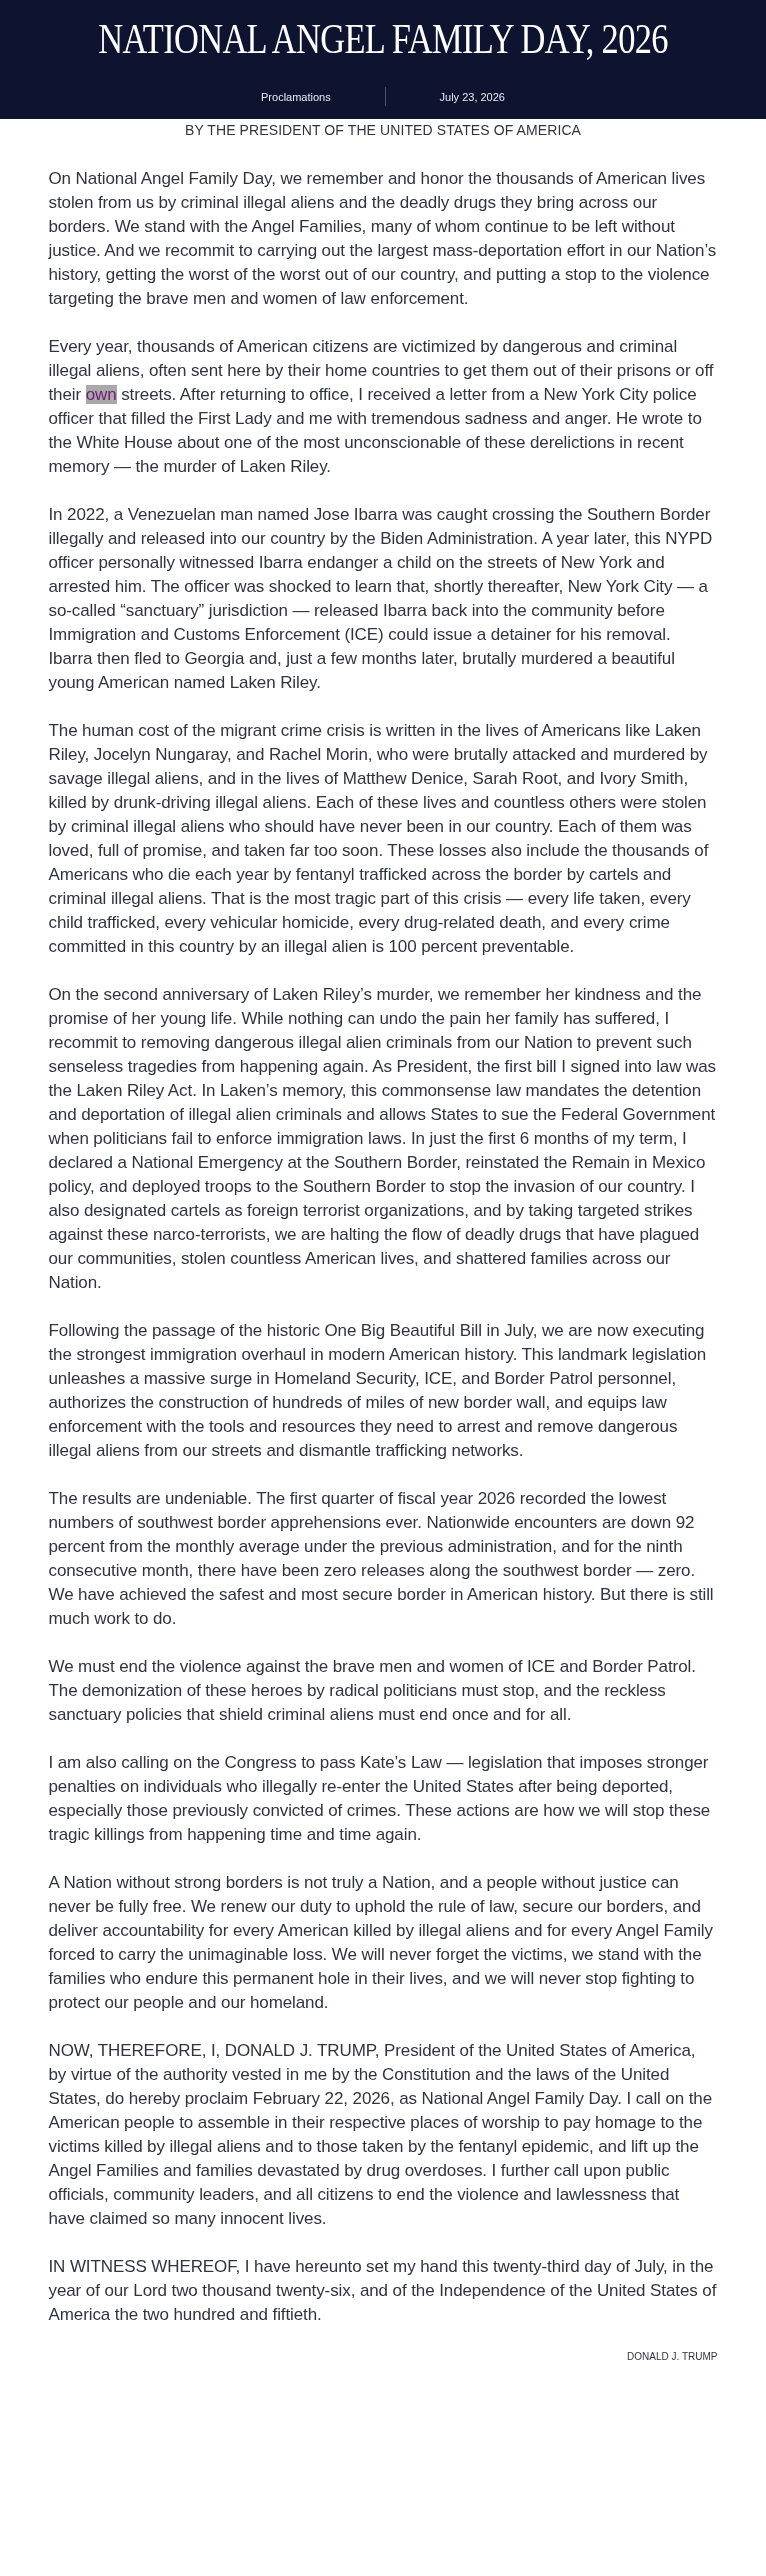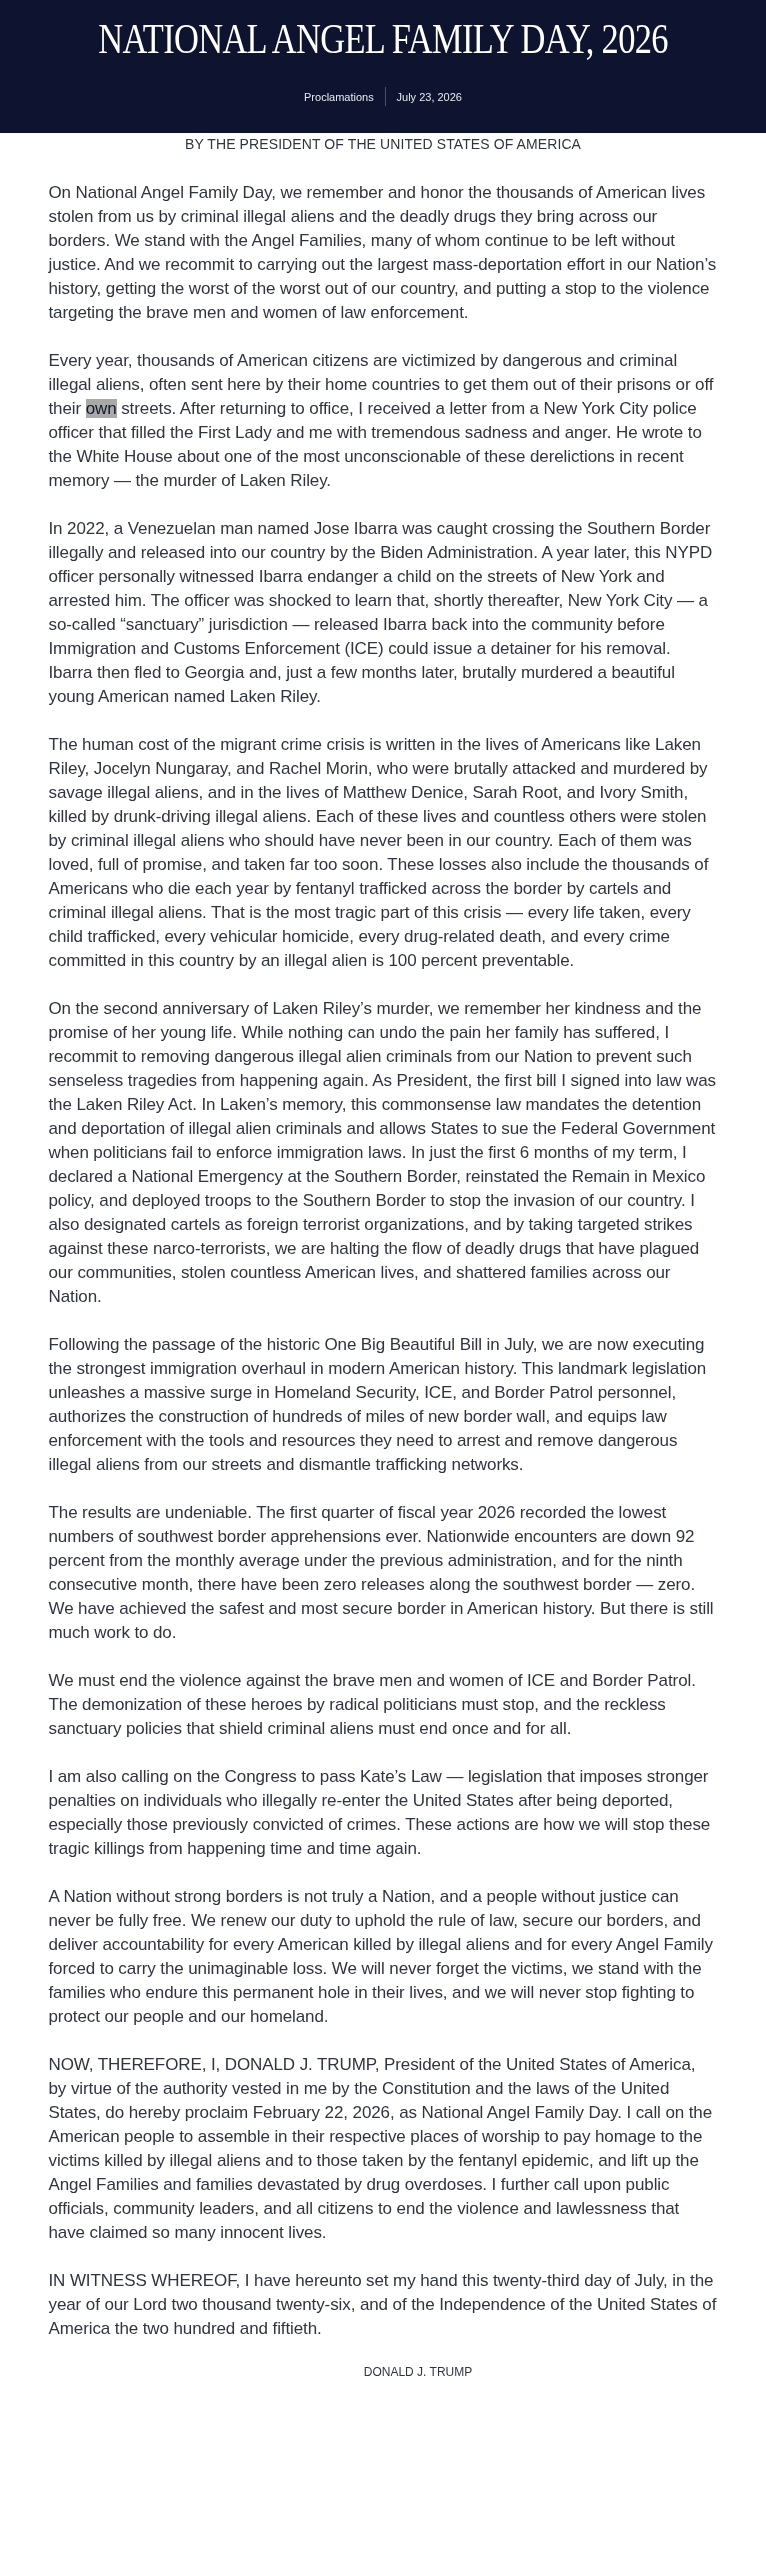--- a/index.html
+++ b/index.html
@@ -1,19 +1,19 @@
 <!DOCTYPE html>
 <html style="font-size:12.5px"><head>
   <meta charset="utf-8">
   <style>
     html, body { margin: 0; padding: 0; background: #ffffff; }
     body { width: 766px; font-family: "Liberation Sans", sans-serif; color: #2f3540; }
     .hero {
       background: #0e1330;
-      height: 133px;
+      height: 119px;
       box-sizing: border-box;
       padding-top: 14px;
       text-align: center;
     }
     .hero-title {
       font-family: "Liberation Serif", serif;
       color: #ffffff;
       font-size: 42px;
       line-height: 50px;
       margin: 0;
@@ -23,20 +23,21 @@
       transform-origin: center;
       white-space: nowrap;
     }
     .meta {
       margin-top: 23.4px;
       display: flex;
       justify-content: center;
       align-items: center;
       color: #e8eaf2;
       font-size: 11px;
+      gap: 43px;
     }
     .meta a { color: #e8eaf2; text-decoration: none; }
     .meta .sep {
       width: 0.8px; height: 18.7px; background: #4a5070; margin: 0 11px;
     }
     .content {
       width: 669px;
       margin: 0 auto;
       padding-bottom: 31px;
     }
@@ -48,24 +49,24 @@
       line-height: 23.4px;
     }
     .heading-by { margin-bottom: 25px; }
     .heading-proc { margin-bottom: 25px; }
     .para {
       font-size: 17px;
       line-height: 24px;
       margin: 0 0 24px 0;
       letter-spacing: -0.1px;
     }
-    .hl { background: #a9a9a9; color: #0f172a; }
+    .hl { background: #a9a9a9; color: #701a75; }
     .signature {
-      text-align: center;
-      font-size: 12px;
+      text-align: right;
+      font-size: 10px;
       margin-top: 7px;
       padding-left: 70px;
     }
   </style>
 </head>
 <body>
 
 <header class="hero">
   <h1 class="hero-title">NATIONAL ANGEL FAMILY DAY, 2026</h1>
   <div class="meta">

